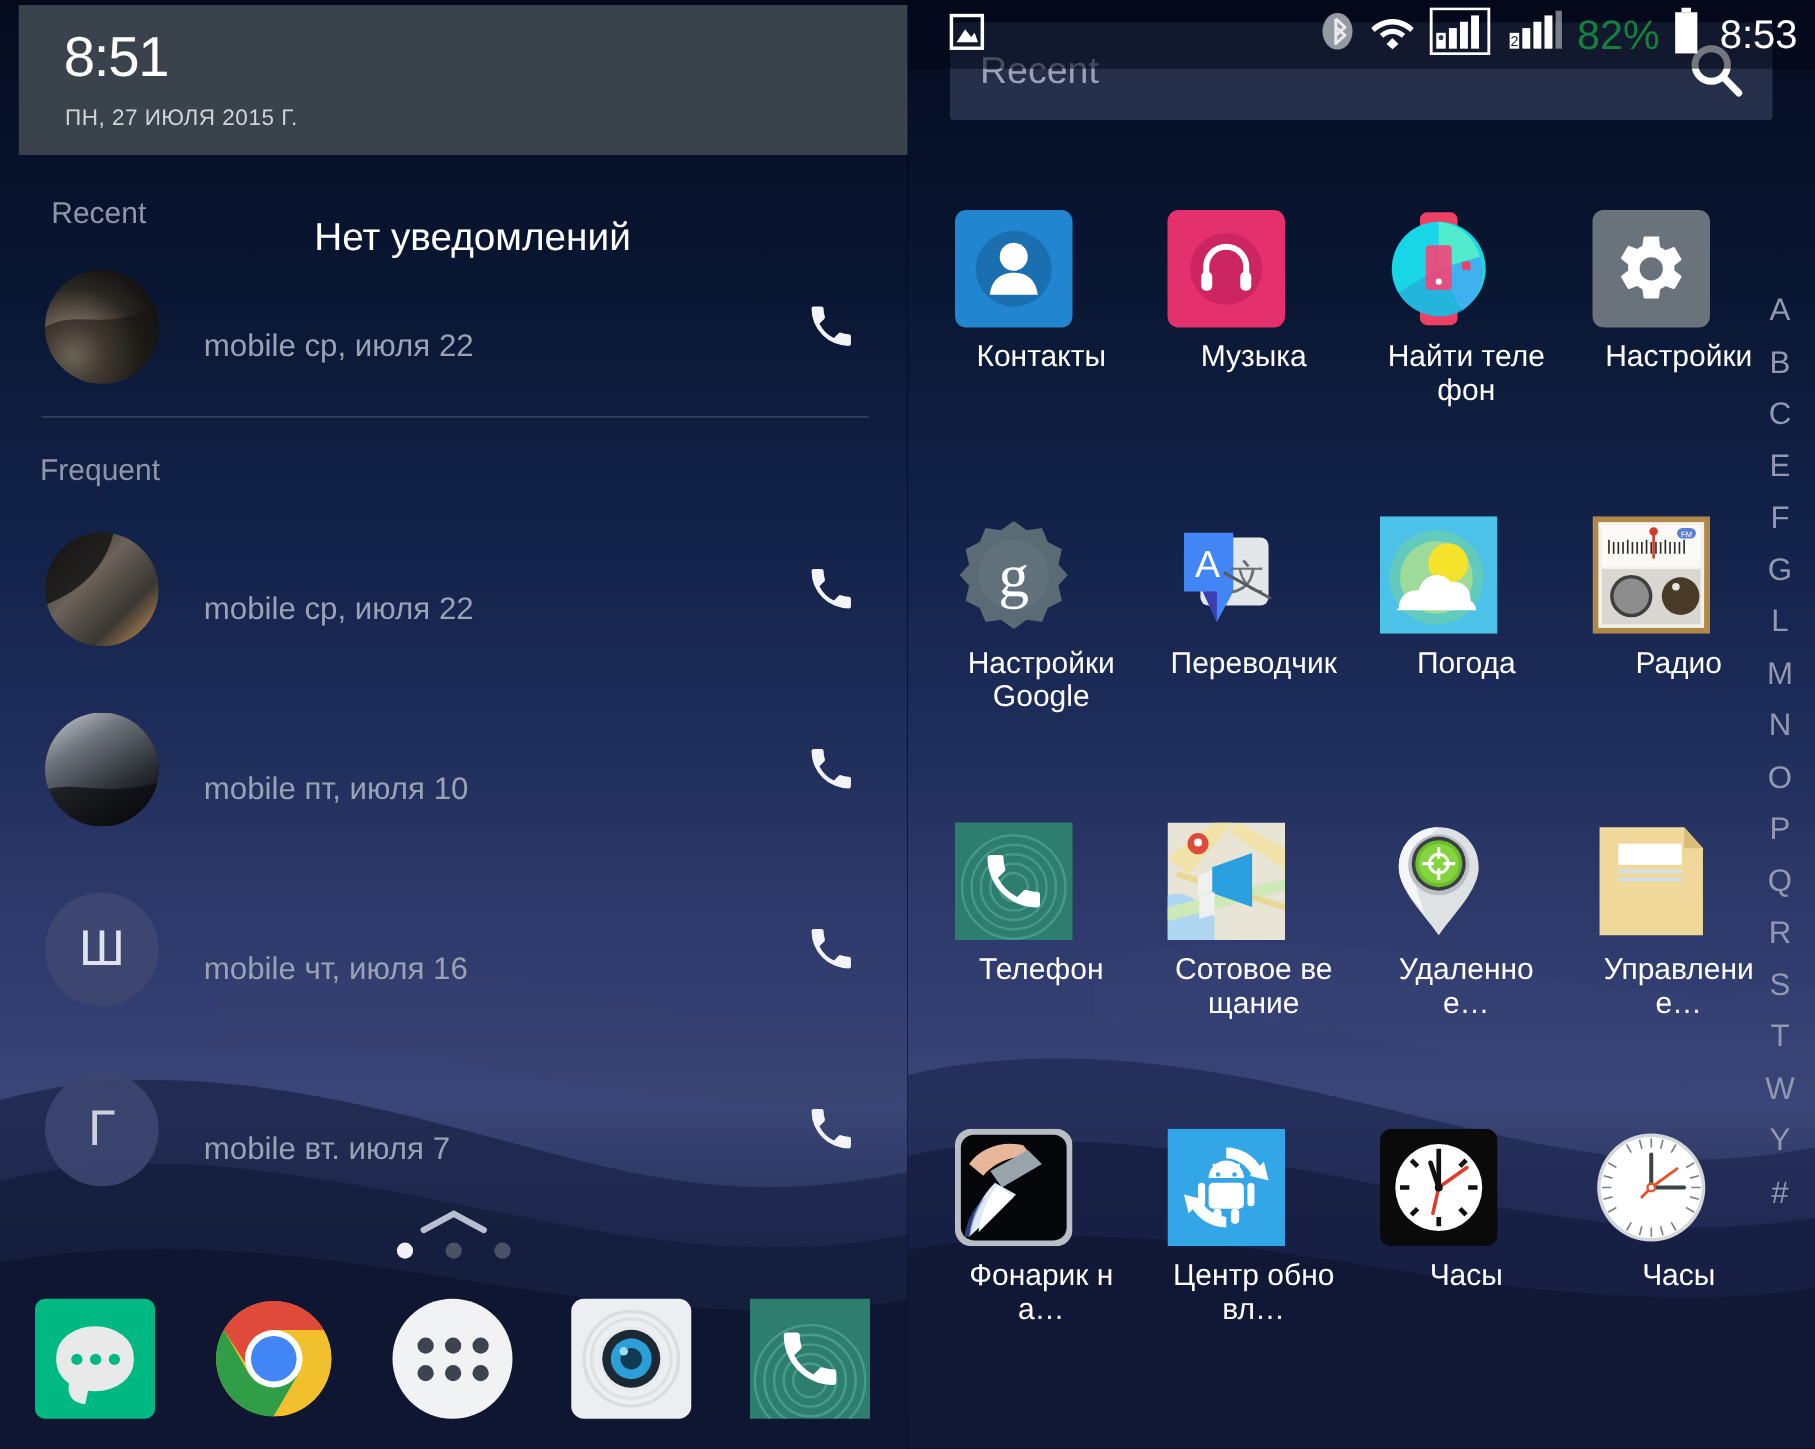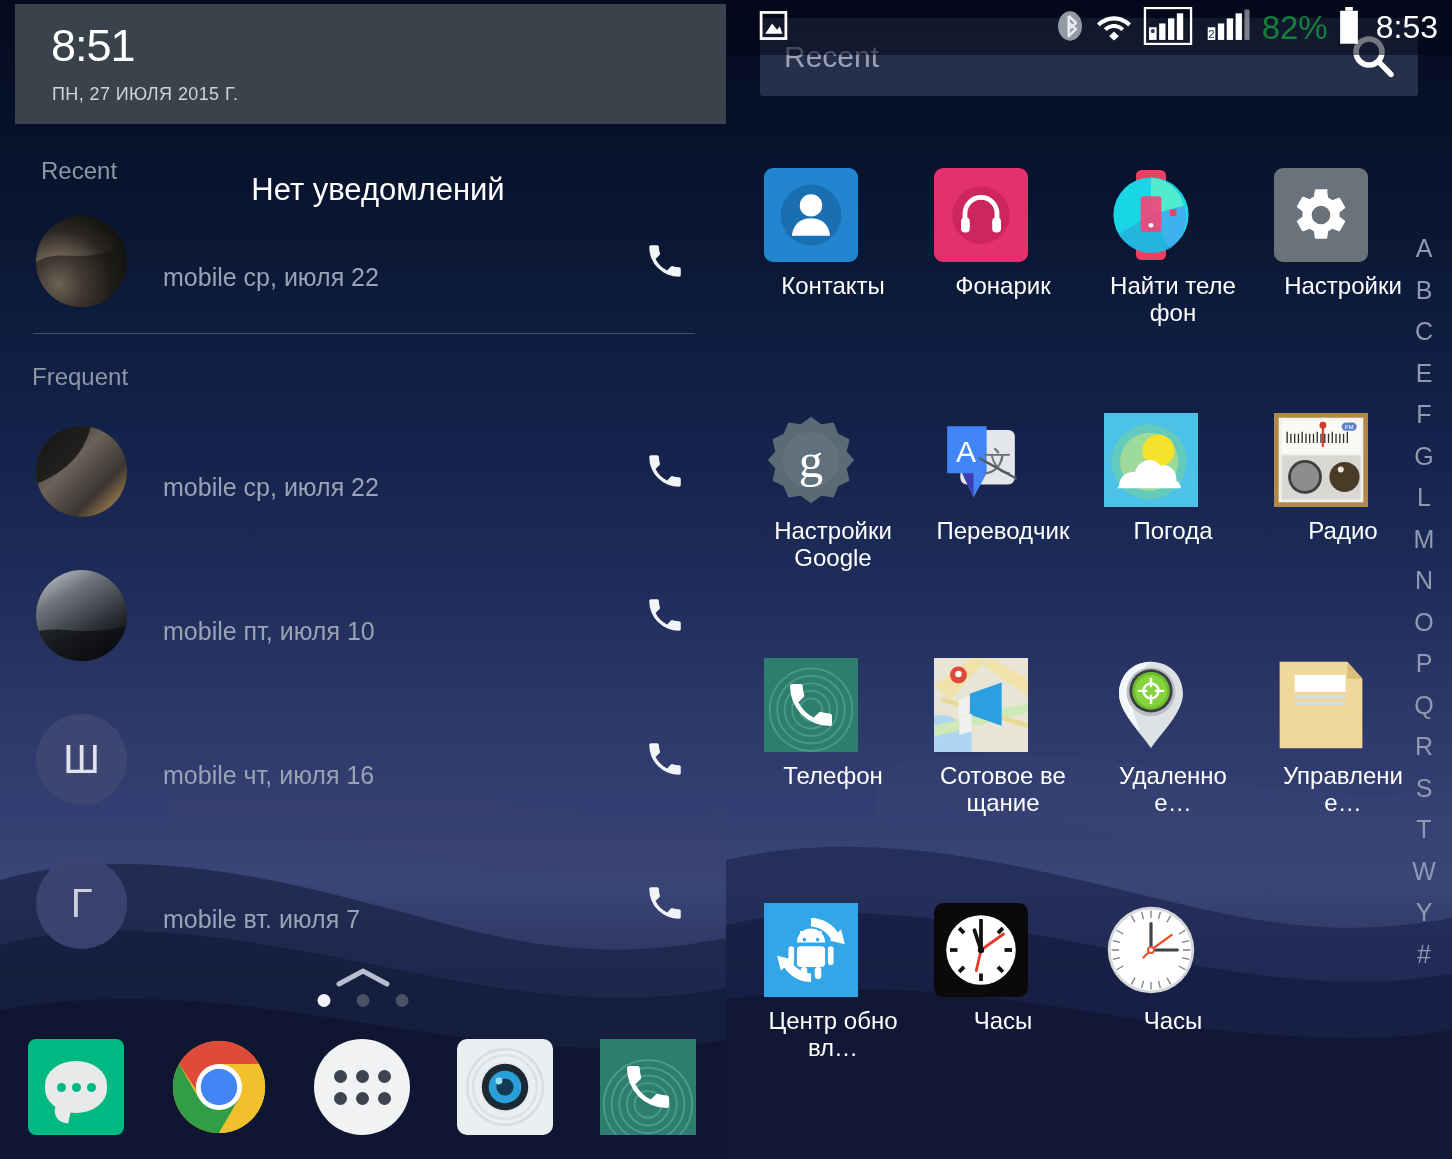--- a/index.html
+++ b/index.html
@@ -422,21 +422,21 @@
           <div class="appicon">
             <div class="sq center" style="background:#e4306d">
               <svg viewBox="0 0 100 100" style="width:80px;height:80px">
                 <circle cx="50" cy="50" r="36" fill="#cd2560"></circle>
                 <path d="M30 56 V48 a20 20 0 0 1 40 0 v8" fill="none" stroke="#fff" stroke-width="6" stroke-linecap="round"></path>
                 <rect x="25" y="53" width="11" height="19" rx="5" fill="#fff"></rect>
                 <rect x="64" y="53" width="11" height="19" rx="5" fill="#fff"></rect>
               </svg>
             </div>
           </div>
-          <div class="applabel">Фонарик</div>
+          <div class="applabel">Музыка</div>
         </div>
         <div class="appcell">
           <div class="appicon">
             <svg viewBox="0 0 100 100" style="width:94px;height:94px">
               <rect x="34" y="2" width="32" height="96" rx="6" fill="#ef3f62"></rect>
               <circle cx="50" cy="50" r="40" fill="#18d6e6"></circle>
               <path d="M50 50 L50 10 A40 40 0 0 1 85 40 Z" fill="#5cf0c8" opacity=".85"></path>
               <path d="M50 50 L85 40 A40 40 0 0 1 70 86 Z" fill="#49a8f0" opacity=".8"></path>
               <path d="M50 50 L70 86 A40 40 0 0 1 16 70 Z" fill="#2aa6d8" opacity=".7"></path>
               <rect x="39" y="30" width="22" height="38" rx="3" fill="#f1477a" opacity=".92"></rect>
@@ -582,20 +582,34 @@
               <rect x="22" y="18" width="54" height="18" fill="#fff"></rect>
               <rect x="22" y="40" width="54" height="3" fill="#cfe0ee"></rect>
               <rect x="22" y="47" width="54" height="3" fill="#cfe0ee"></rect>
             </svg>
           </div>
           <div class="applabel">Управление…</div>
         </div>
       </div>
 
       <div class="approw" style="height:245px">
+        <div class="appcell">
+          <div class="appicon">
+            <svg viewBox="0 0 100 100" style="width:94px;height:94px">
+              <rect width="100" height="100" rx="14" fill="#b9bec4"></rect>
+              <rect x="5" y="5" width="90" height="90" rx="11" fill="#05060a"></rect>
+              <path d="M12 30 C22 16 40 10 58 14 L66 24 C50 22 34 28 24 40 Z" fill="#e8b79a"></path>
+              <path d="M30 36 L62 18 L74 30 L40 50 Z" fill="#9aa4ad"></path>
+              <path d="M34 46 C22 58 14 74 12 92 L52 56 Z" fill="#dfe8f5"></path>
+              <path d="M36 48 C28 58 22 72 20 88 L50 58 Z" fill="#fff"></path>
+              <path d="M26 58 C18 70 14 82 13 92 L8 92 C10 78 16 66 26 58 Z" fill="#4a6fd0" opacity=".55"></path>
+            </svg>
+          </div>
+          <div class="applabel">Фонарик на…</div>
+        </div>
         <div class="appcell">
           <div class="appicon">
             <svg viewBox="0 0 100 100" style="width:94px;height:94px">
               <rect width="100" height="100" fill="#33a6e8"></rect>
               <g fill="#fff">
                 <path d="M50 16 A34 34 0 0 1 80 34 L72 40 A26 26 0 0 0 50 25 Z"></path>
                 <path d="M82 28 L86 44 L70 40 Z"></path>
                 <path d="M50 84 A34 34 0 0 1 20 66 L28 60 A26 26 0 0 0 50 75 Z"></path>
                 <path d="M18 72 L14 56 L30 60 Z"></path>
               </g>

